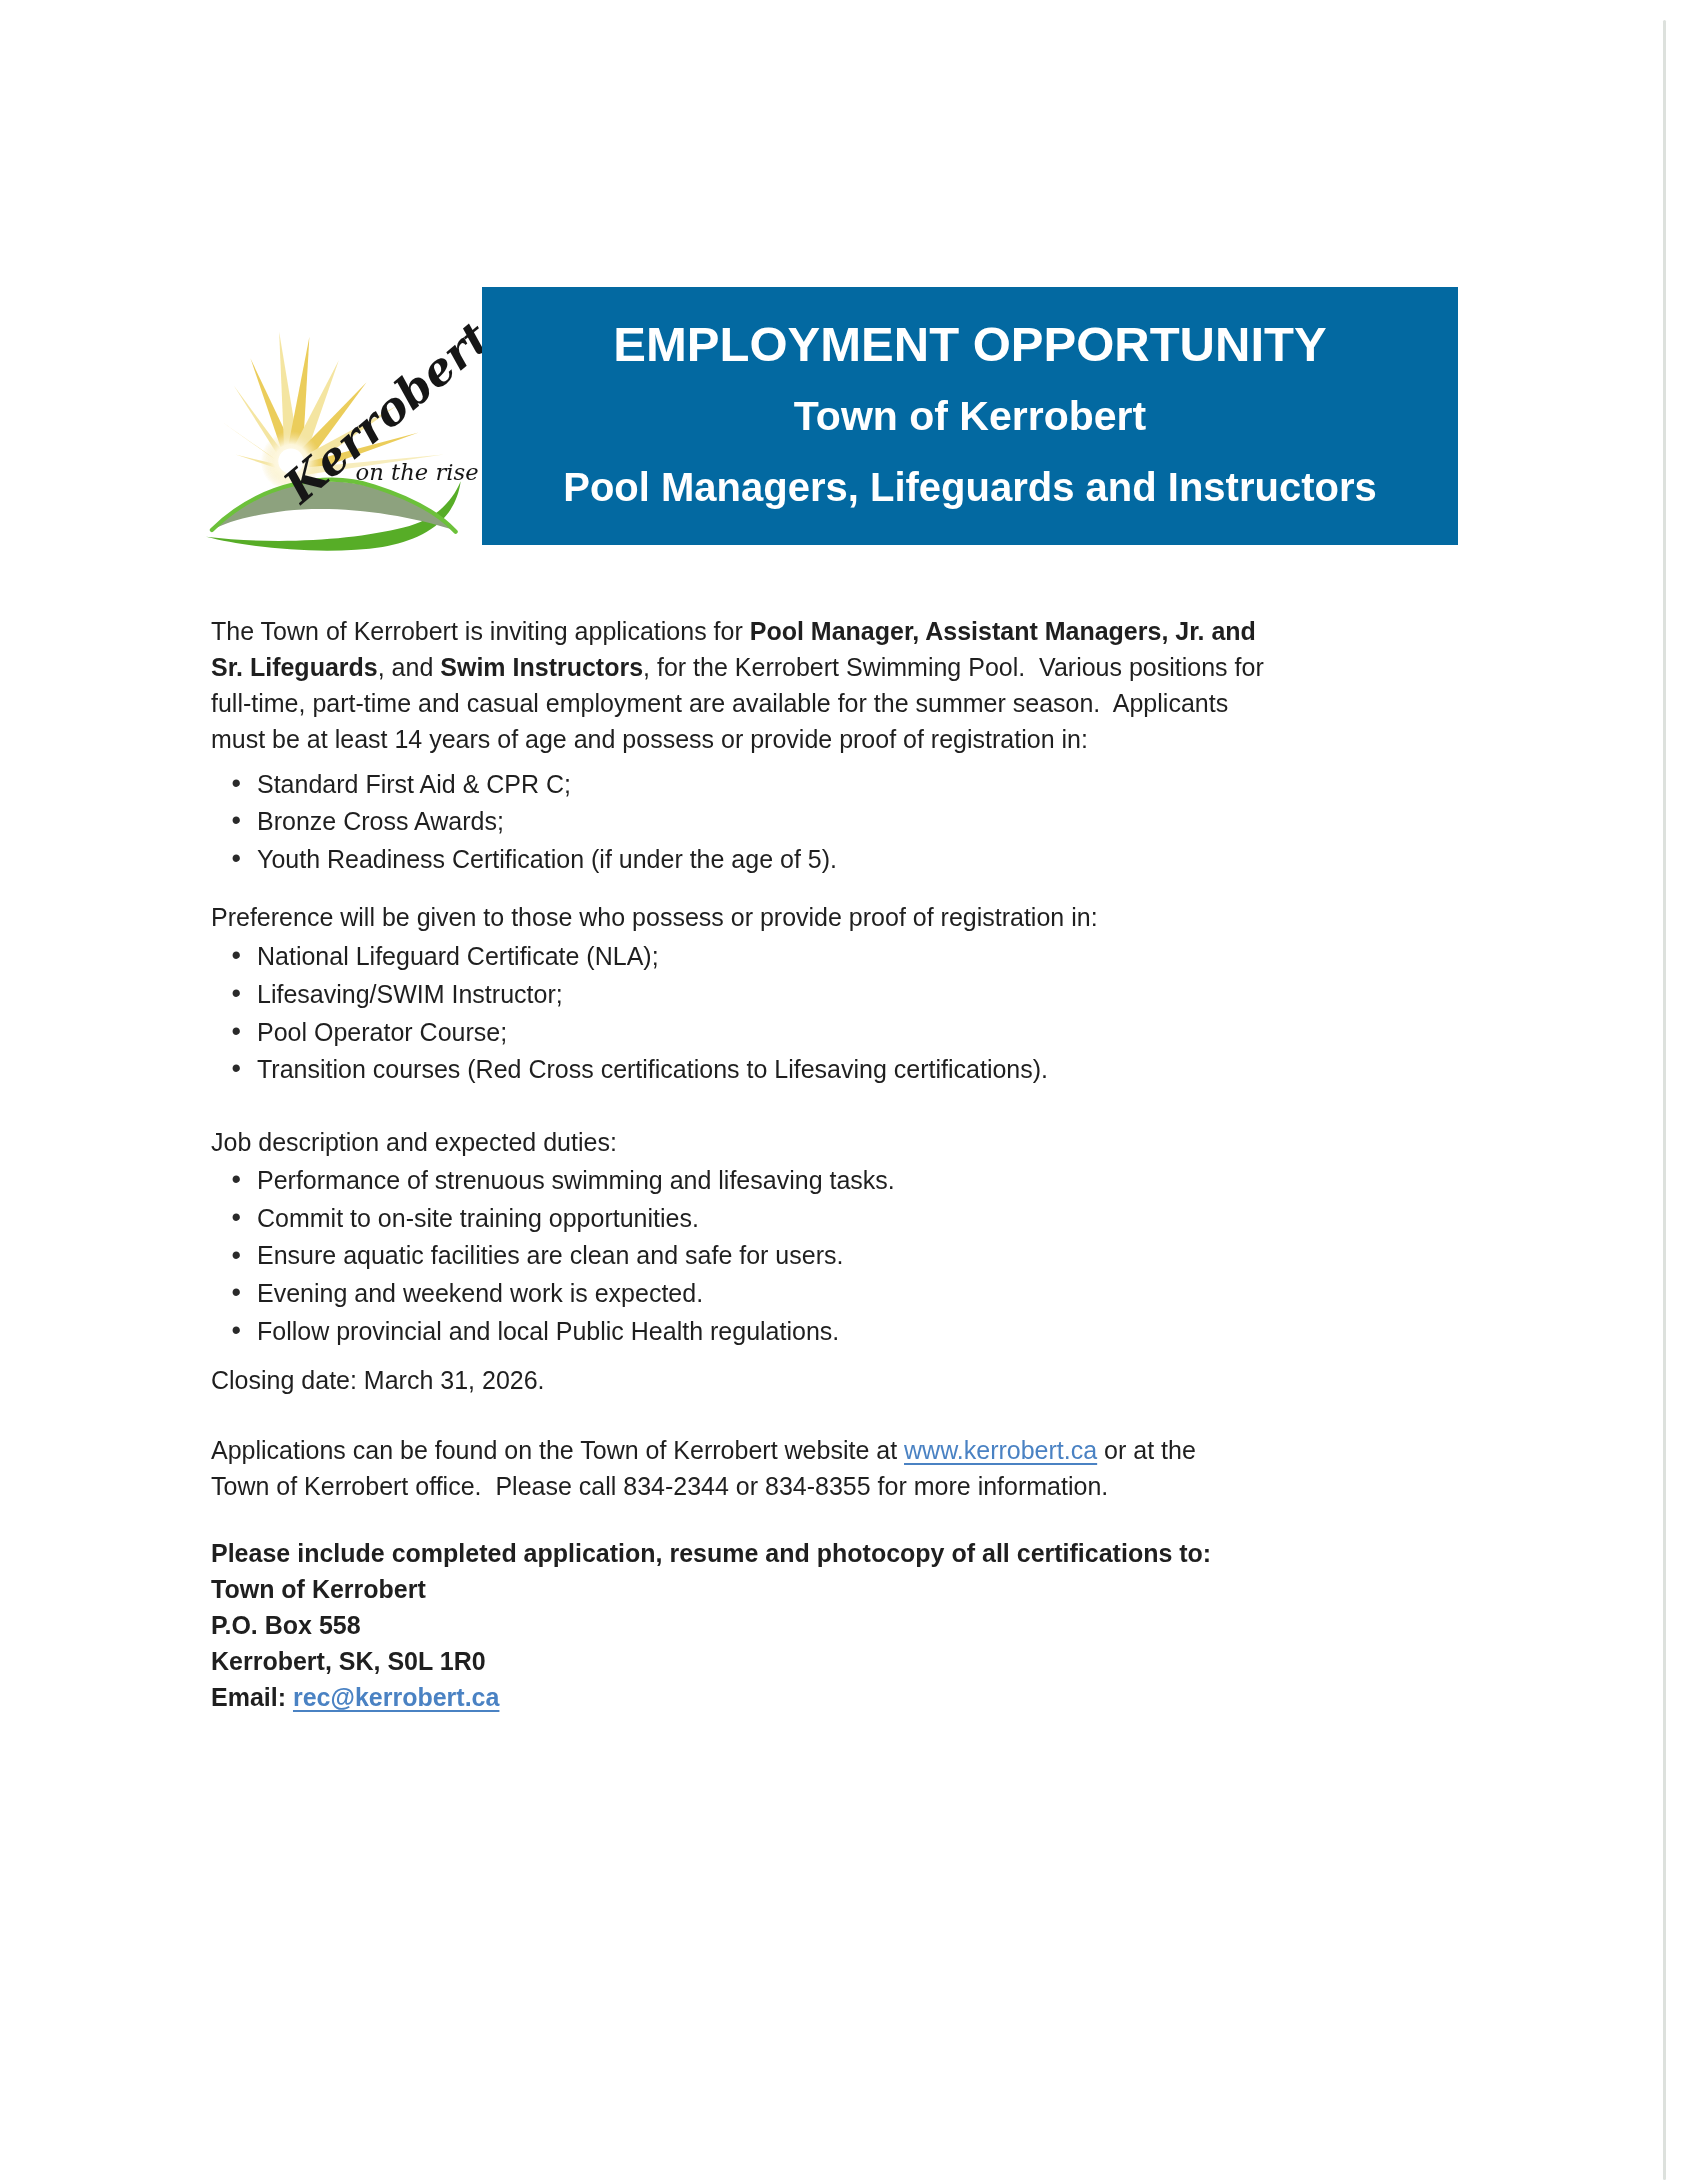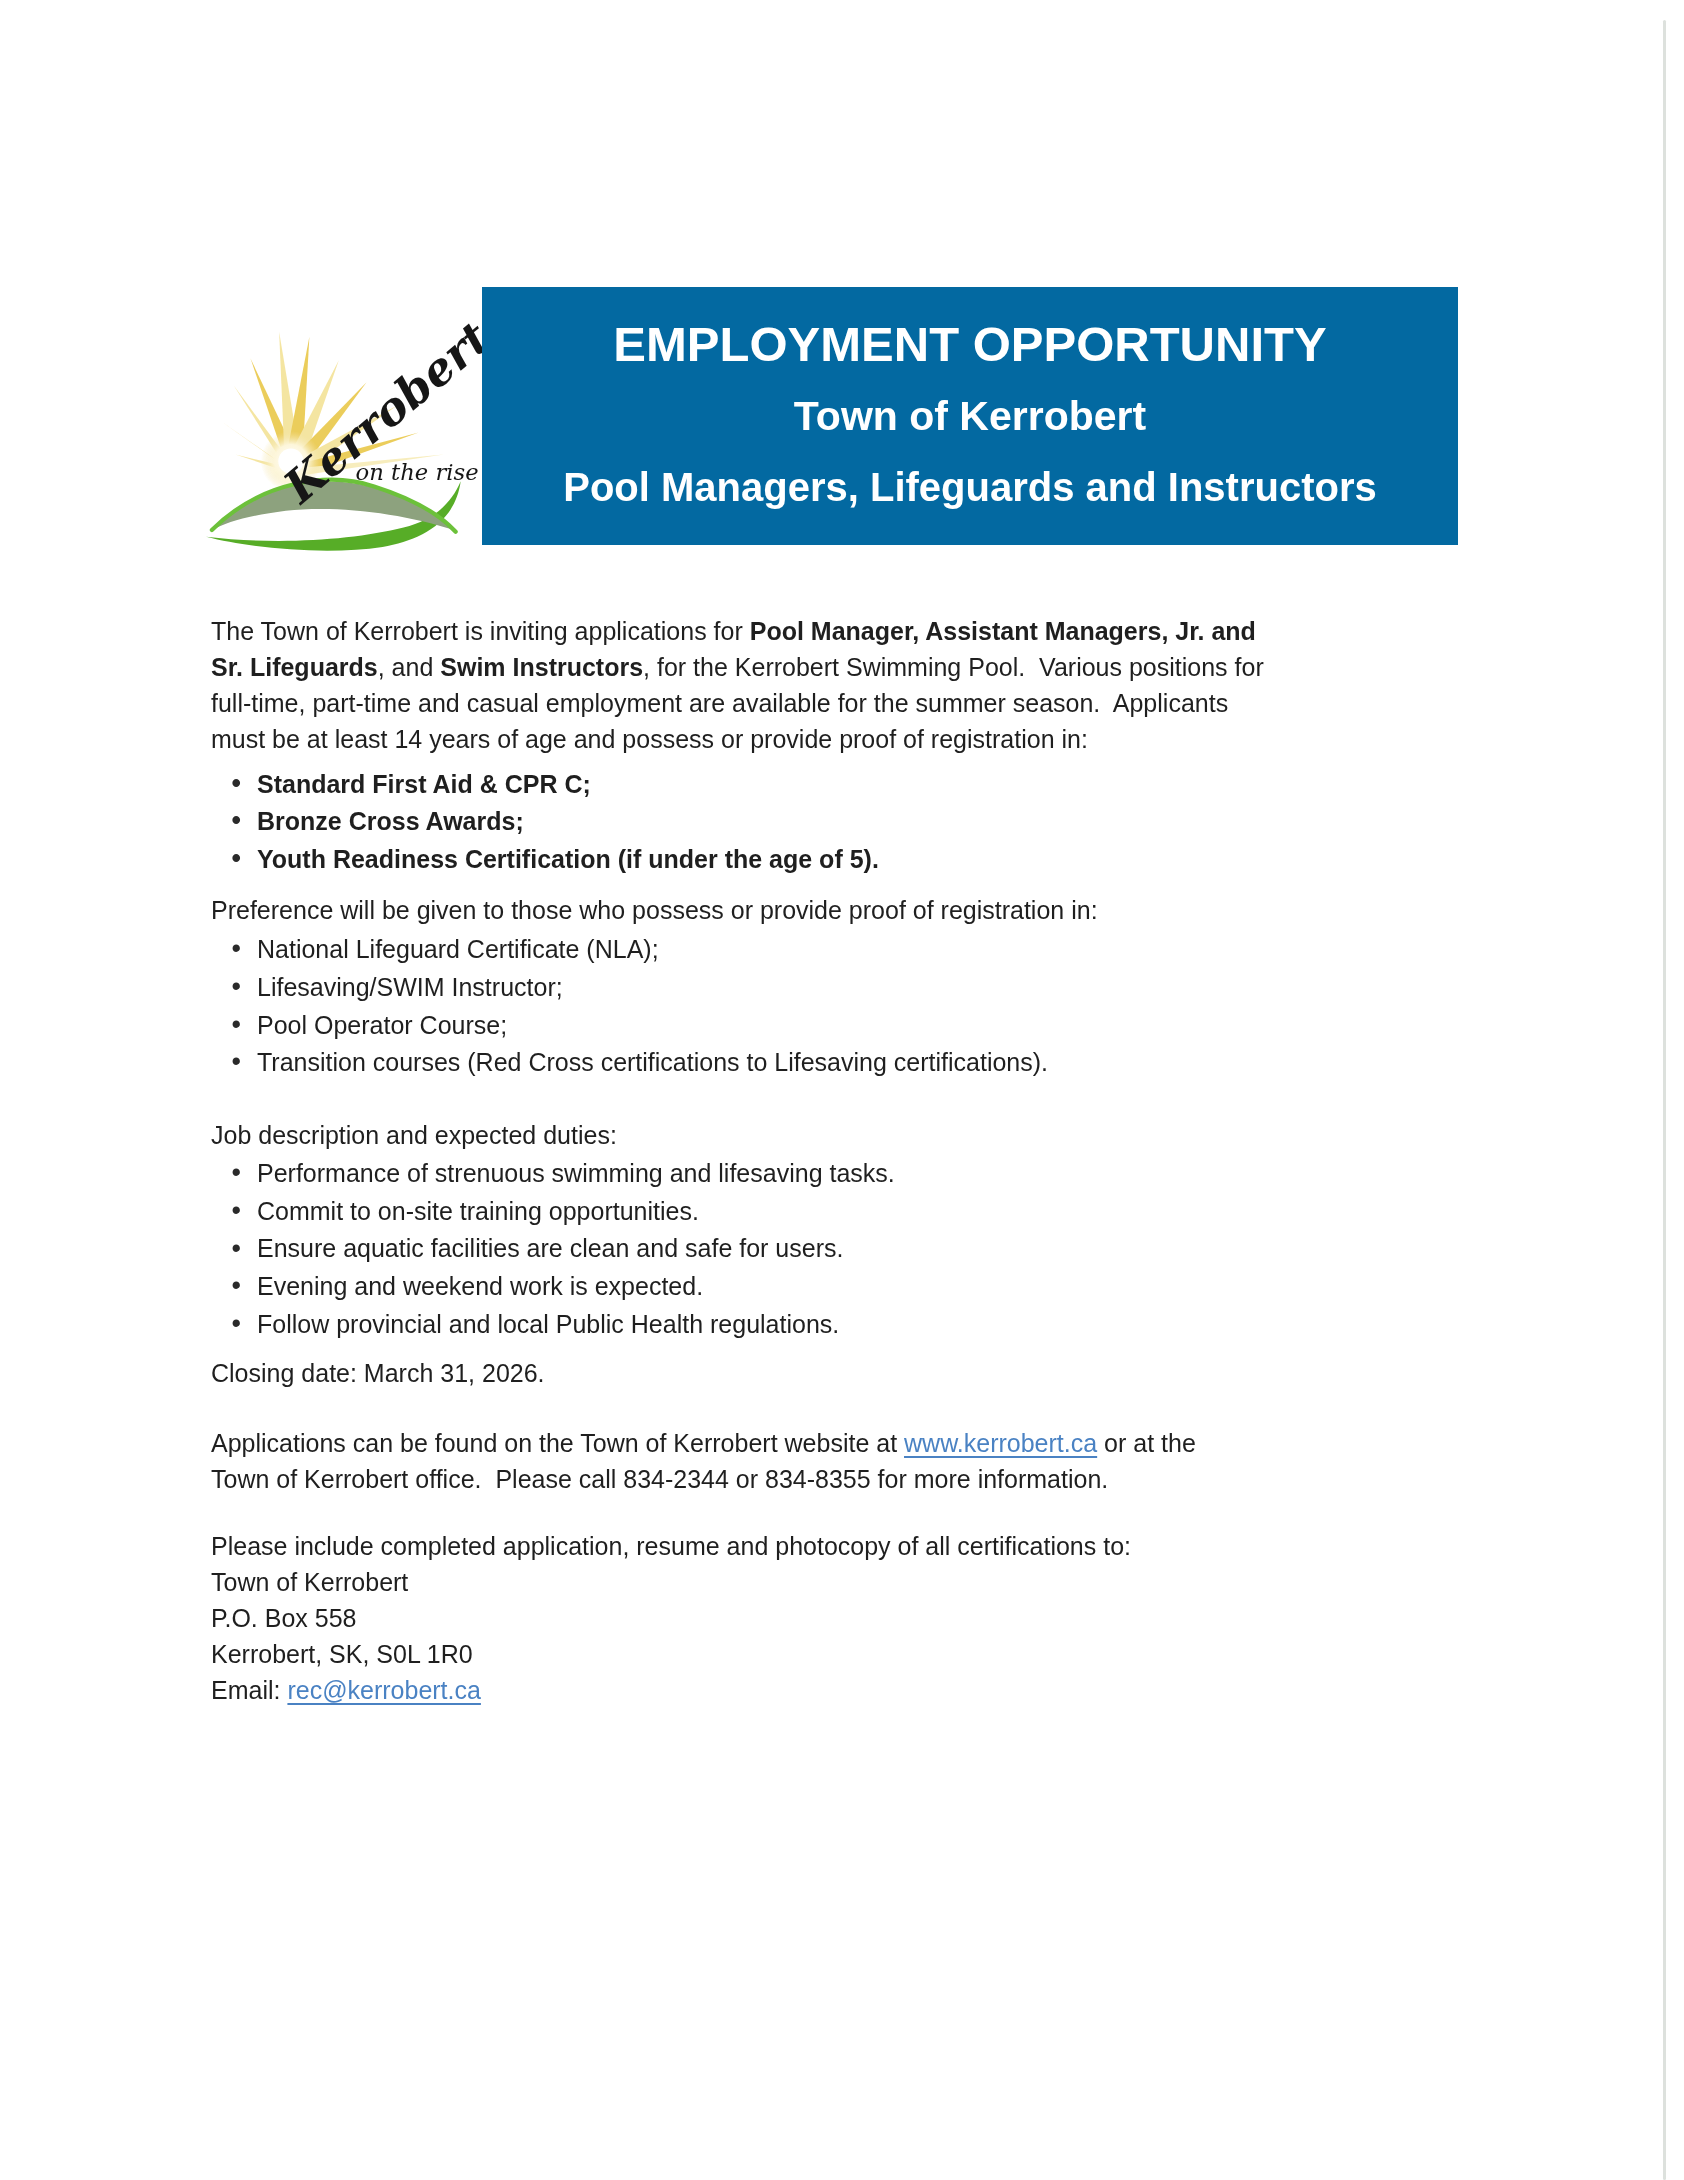--- a/index.html
+++ b/index.html
@@ -38,28 +38,28 @@
   .b{font-weight:bold;}
   .link{color:#4a82c3;text-decoration:underline;text-underline-offset:4.3px;cursor:pointer;}
   ul{list-style:none;margin:0;padding:0;}
   li{position:relative;padding-left:46px;margin-bottom:1.7px;white-space:pre-wrap;}
   li::before{
     content:"\2022";
     position:absolute;left:20.4px;top:-0.9px;
     font-size:27px;color:#2a2a2a;
   }
   .intro{margin-bottom:8.5px;}
-  .requirements-list{margin-bottom:15px;font-weight:bold;}
+  .requirements-list{margin-bottom:22px;}
   .preference-intro{margin-bottom:3.4px;}
   .preferences-list{margin-bottom:37px;}
   .duties-intro{margin-bottom:1.7px;}
   .duties-list{margin-bottom:13.6px;}
   .closing{margin-bottom:34px;}
   .applications{margin-bottom:31px;}
-  .submit-block{margin-bottom:22px;}
+  .submit-block{margin-bottom:22px;font-weight:bold;}
   .addr{margin:0;white-space:pre-wrap;}
 </style>
 </head>
 <body>
 
 <div class="page">
 
   <div class="scan-line"></div>
 
   <div class="logo-wrap">

